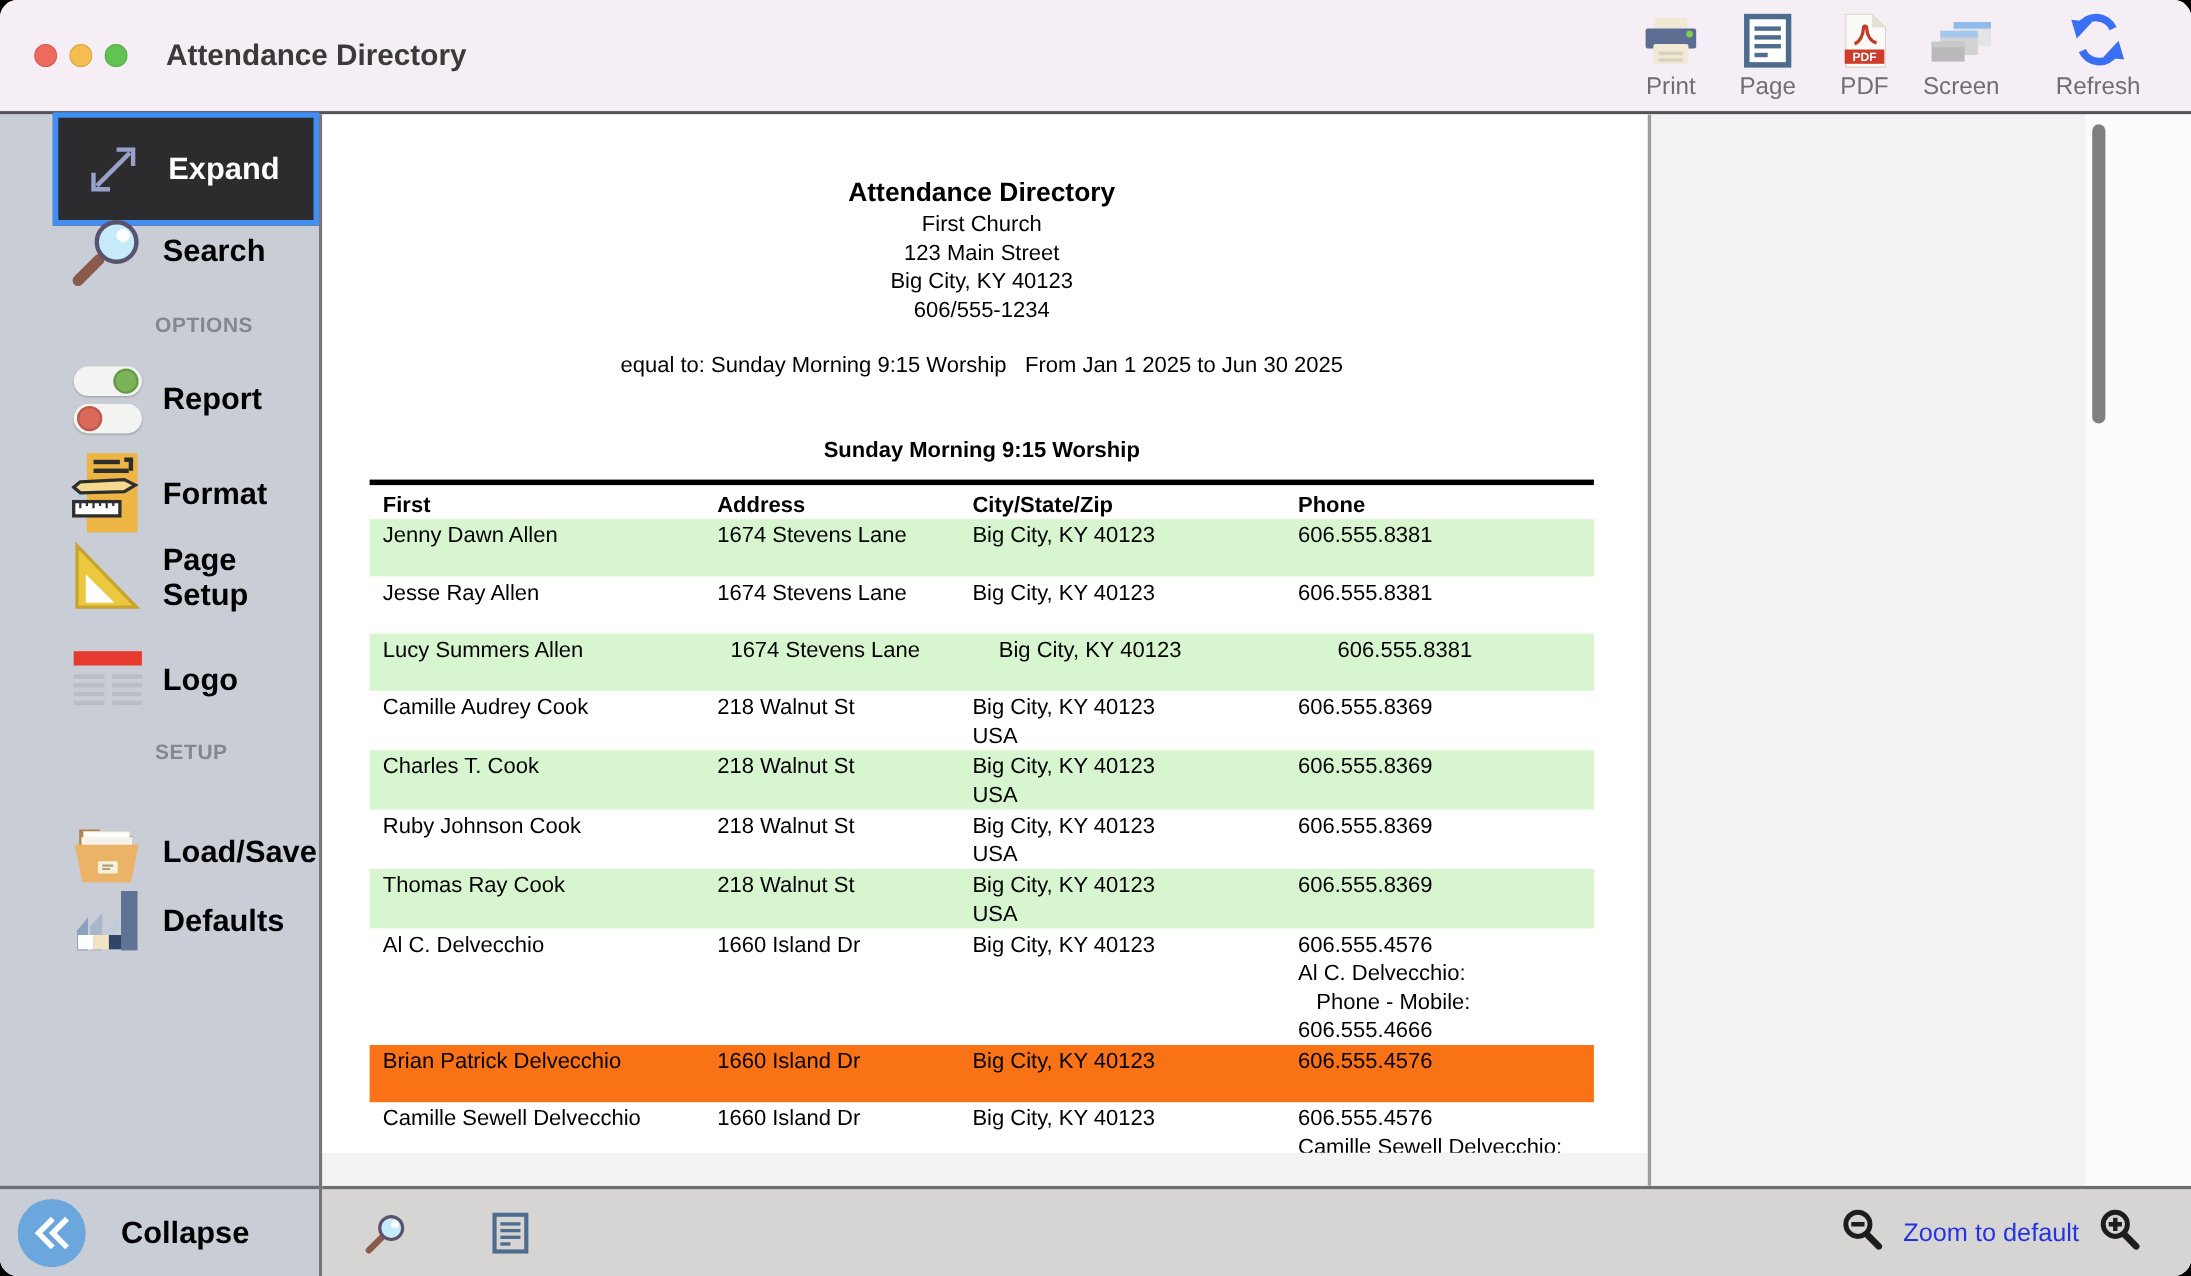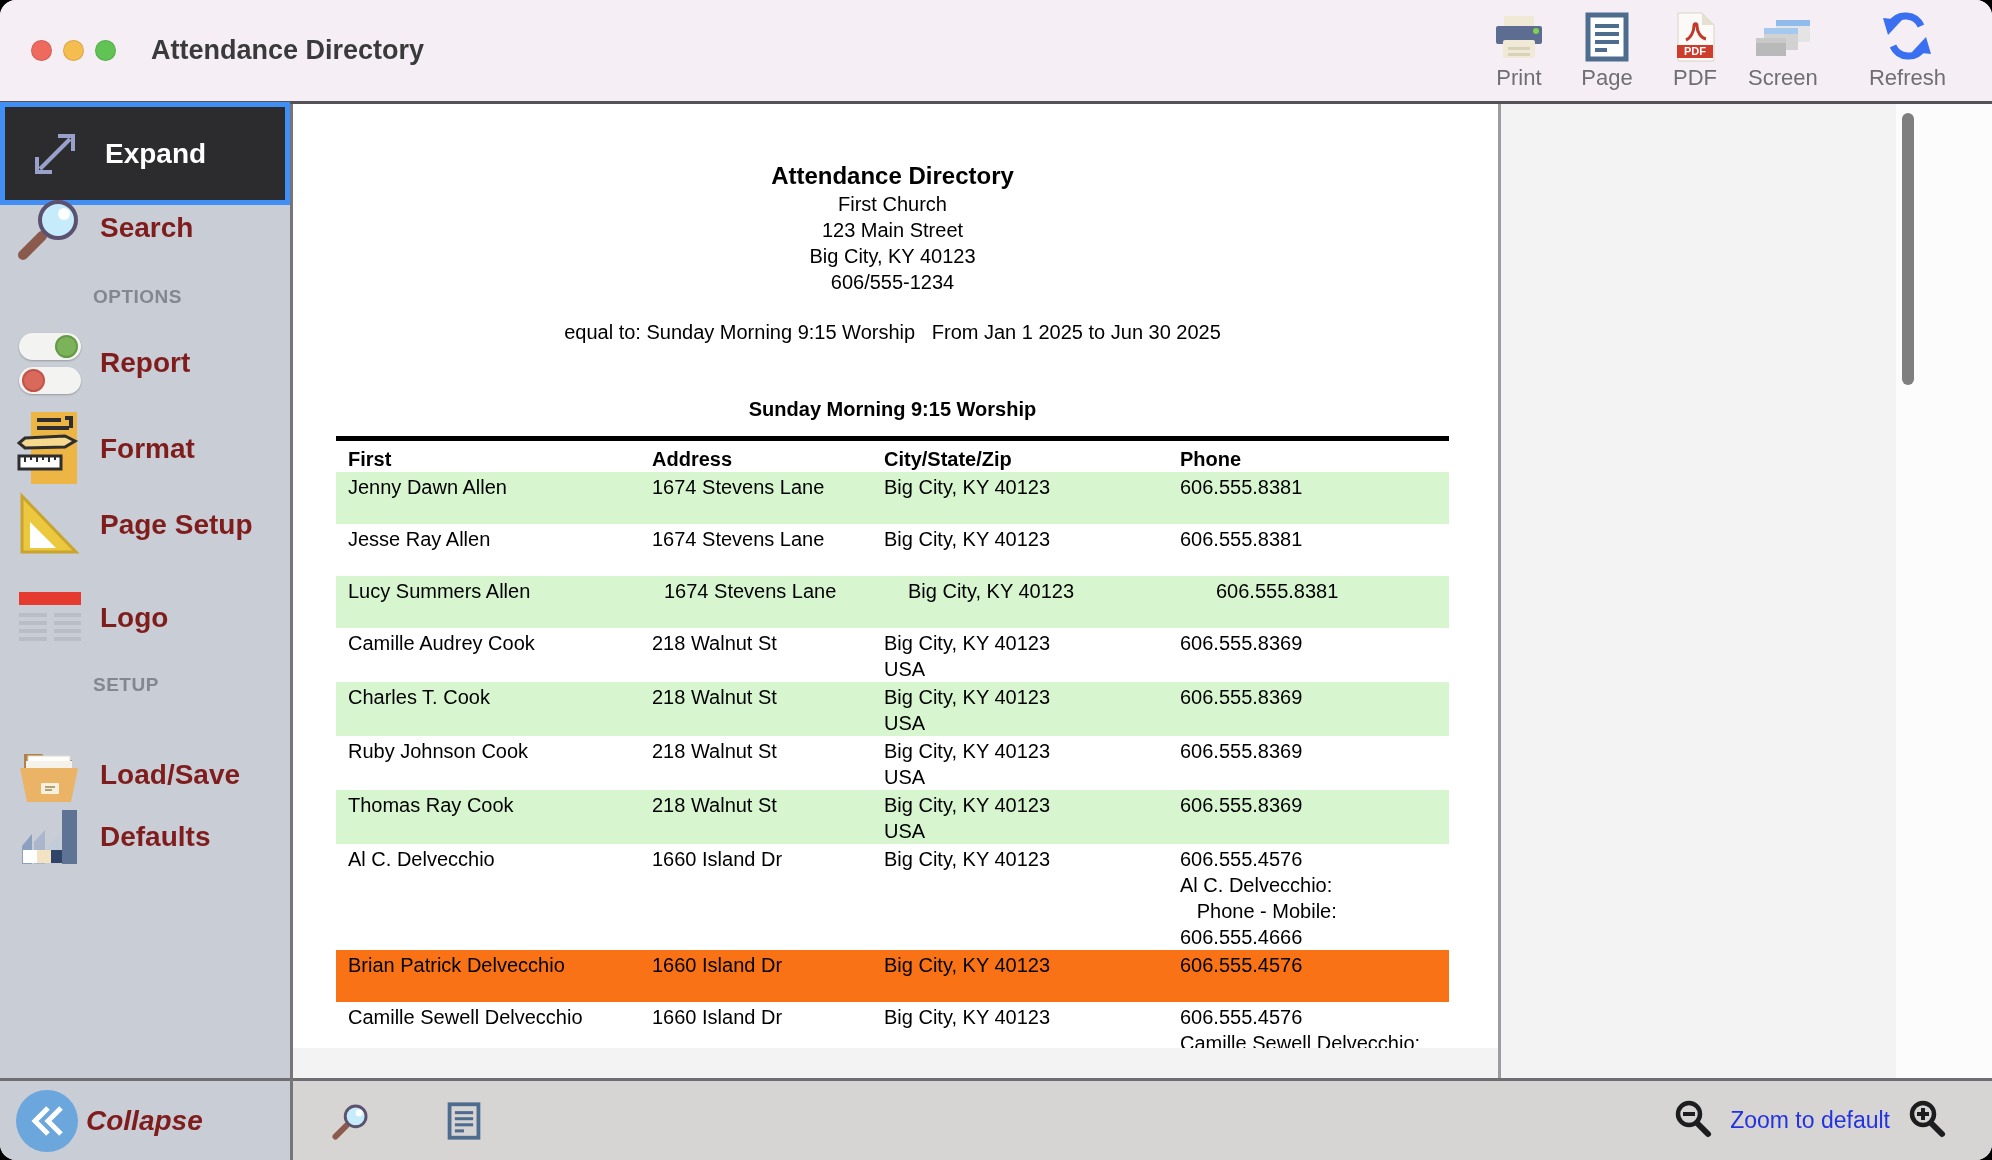--- a/index.html
+++ b/index.html
@@ -12,25 +12,25 @@
   .light.red{background:#ee6a5f;} .light.yellow{background:#f5bd4f;} .light.green{background:#61c354;}
   .win-title{font-size:27px;font-weight:bold;color:#3a3a3c;margin-left:35px;}
   .toolbar{margin-left:auto;display:flex;align-items:flex-end;padding-right:46px;gap:16px;}
   .tool{display:flex;flex-direction:column;align-items:center;min-width:72px;cursor:default;}
   .tool .ticon{height:52px;display:flex;align-items:flex-end;justify-content:center;}
   .tool .tlbl{font-size:22px;color:#6f6e73;margin-top:3px;}
   .tool-refresh{margin-left:34px;}
   
   .body-row{display:flex;height:1056px;}
   .sidebar{width:290px;flex:none;background:#c9cdd6;border-right:3px solid #76757a;display:flex;flex-direction:column;}
-  .side-main{position:relative;height:974px;}
+  .side-main{position:relative;height:974px;margin-left:48px;}
   .side-bottom{height:79px;border-top:3px solid #6e6d71;display:flex;align-items:center;}
   .srow{position:absolute;left:0;right:0;height:84px;display:flex;align-items:center;cursor:default;}
   .srow .sicon{width:100px;flex:none;display:flex;justify-content:center;align-items:center;}
-  .slbl{font-size:28px;font-weight:bold;color:#7f1d1d;}
+  .slbl{font-size:28px;font-weight:bold;color:#000000;}
   .shead{position:absolute;left:93px;font-size:19px;font-weight:bold;color:#83888f;letter-spacing:.5px;}
   .expand{position:absolute;top:-2px;left:0;right:0;height:93px;background:#2c2c2e;border:5px solid #418ff4;
           display:flex;align-items:center;box-sizing:content-box;}
   .expand .slbl{color:#fff;}
   
   .togglecol{display:flex;flex-direction:column;}
   .toggle{width:62px;height:27px;border-radius:14px;background:#f3f3f1;position:relative;box-shadow:0 1px 2px rgba(0,0,0,.25);}
   .toggle + .toggle{margin-top:7px;}
   .knob{position:absolute;top:2px;width:23px;height:23px;border-radius:50%;box-sizing:border-box;}
   .toggle.on .knob{right:3px;background:#7cb25a;border:2px solid #649a45;}
@@ -273,21 +273,21 @@
       </div>
       <div class="side-bottom">
         <div class="collapse-row">
           <span style="margin-left:16px;display:flex;">
             <svg width="62" height="62" viewBox="0 0 62 62">
               <circle cx="31" cy="31" r="31" fill="#6ba6dc"></circle>
               <polyline points="32,18 19,31 32,44" stroke="#fff" stroke-width="5" fill="none"></polyline>
               <polyline points="45,18 32,31 45,44" stroke="#fff" stroke-width="5" fill="none"></polyline>
             </svg>
           </span>
-          <span class="slbl" style="margin-left:8px;font-style:italic;">Collapse</span>
+          <span class="slbl" style="margin-left:32px;">Collapse</span>
         </div>
       </div>
     </div>
 
     <div class="main">
       <div class="viewer">
 
         <div class="page">
           <div class="doc">
             <div class="doc-header">

